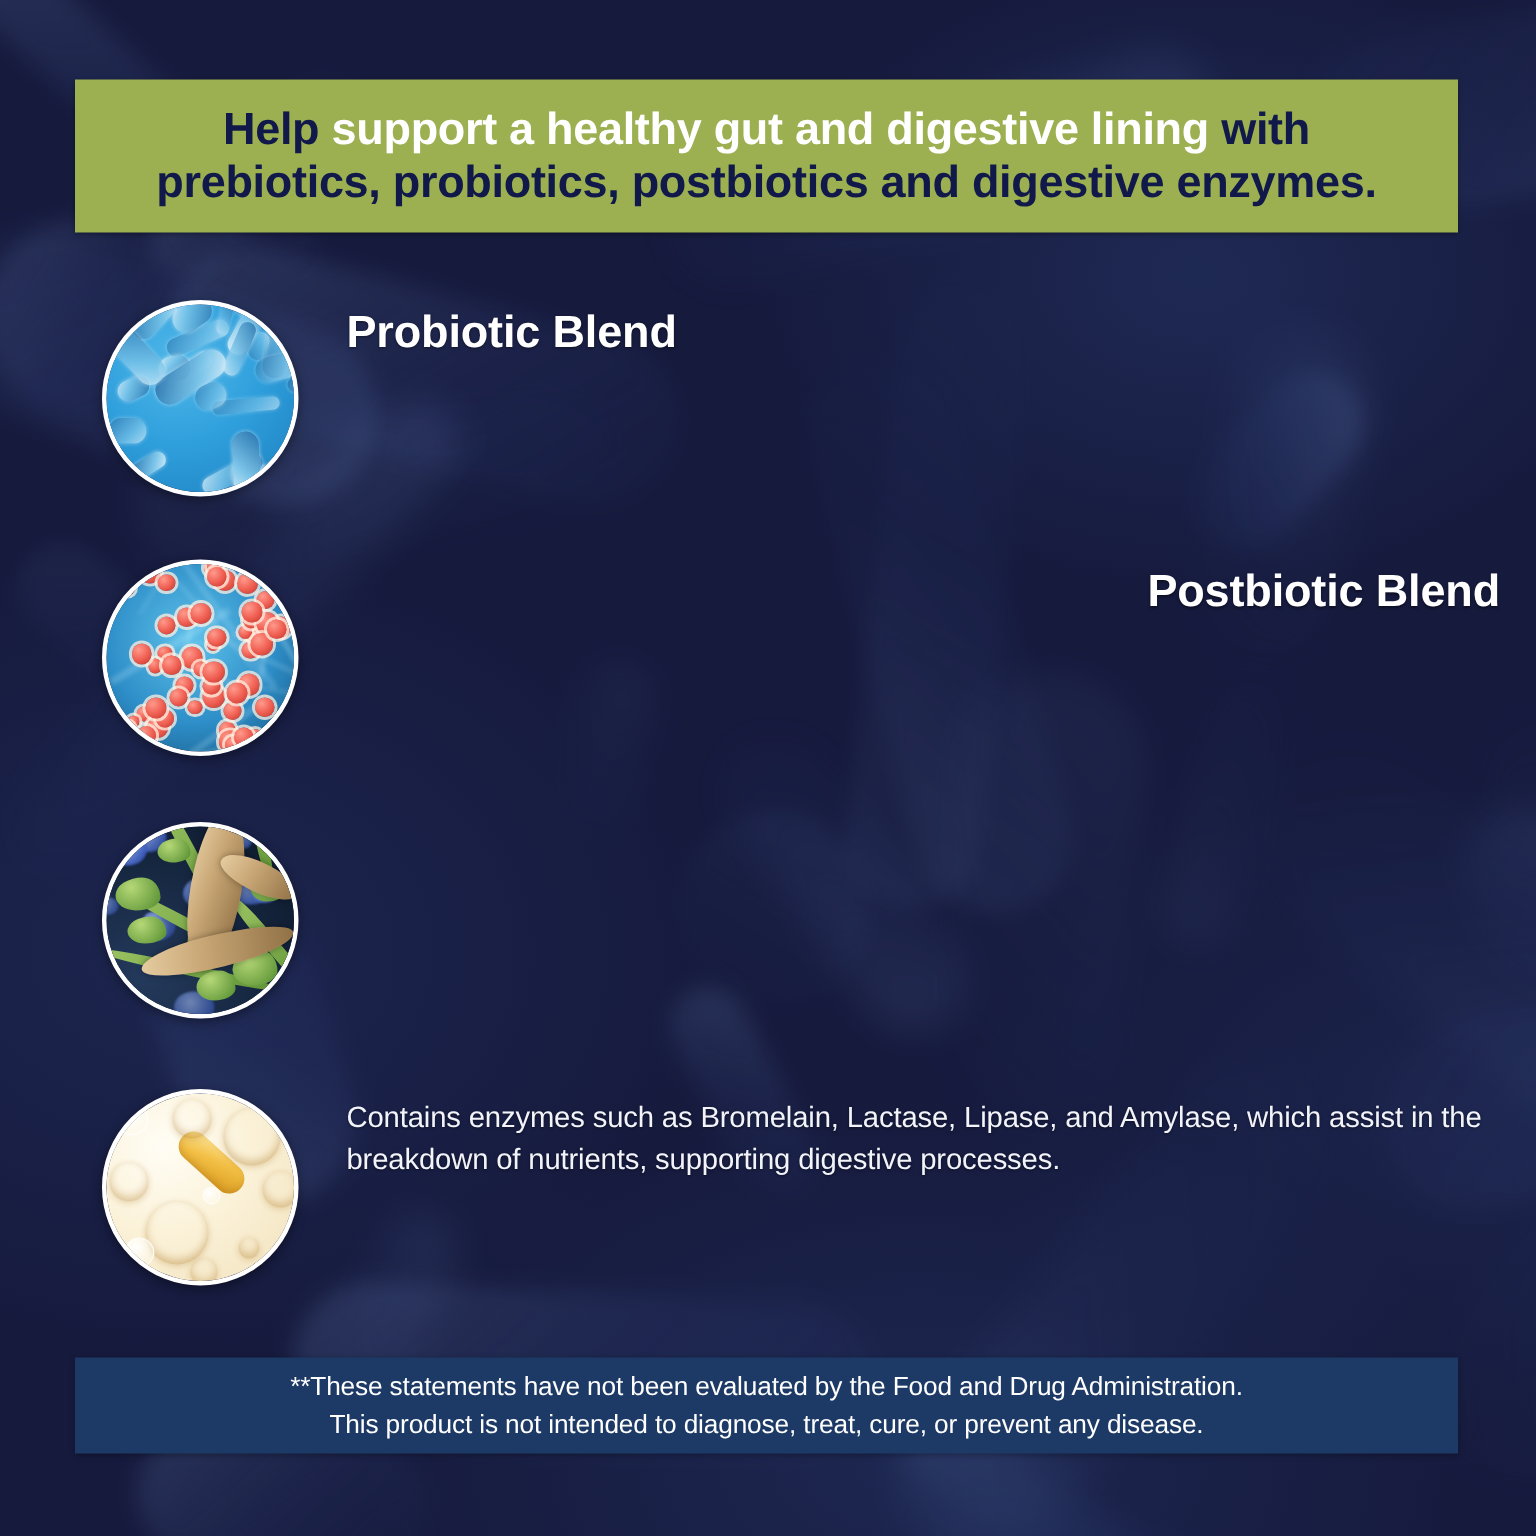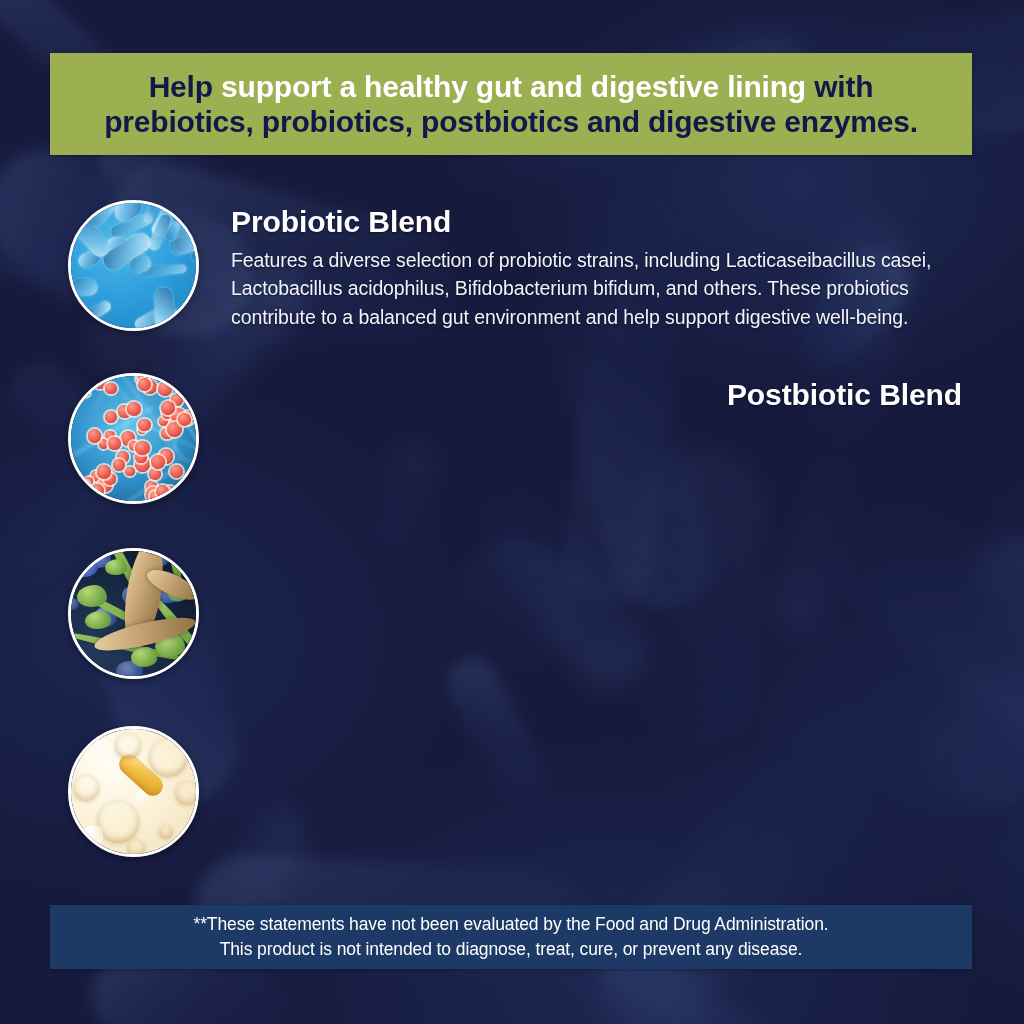--- a/index.html
+++ b/index.html
@@ -93,21 +93,21 @@
     border:3px solid #ffffff;
     overflow:hidden;
     box-shadow:0 2px 7px rgba(0,0,0,0.42);
     flex:0 0 auto;
   }
   .thumb .art { position:absolute; inset:0; }
 
   .benefit-text {
     flex:1 1 auto;
     margin-left:29px;
-    margin-right:62px;
+    margin-right:24px;
     padding-top:5px;
   }
   .benefit-title {
     color:#ffffff;
     font-size:30px;
     font-weight:bold;
     letter-spacing:-0.1px;
     line-height:1.12;
     margin-bottom:7px;
     text-shadow:0 1px 2px rgba(0,0,0,0.45);
@@ -296,21 +296,20 @@
             <div class="b" style="width: 51.5596px; height: 14.1905px; left: 71.838px; top: 3.01445px; border-radius: 7.09525px; transform: rotate(298.501deg); opacity: 0.95;"></div>
             <div class="b" style="width: 19.4541px; height: 11.6908px; left: 92.8765px; top: 22.0616px; border-radius: 5.84542px; transform: rotate(106.906deg); opacity: 0.6;"></div>
             <div class="b" style="width: 32.0313px; height: 10.6998px; left: 104.375px; top: 124.79px; border-radius: 5.34992px; transform: rotate(98.0785deg); opacity: 0.86;"></div>
             <div class="b" style="width: 22.1438px; height: 8.10158px; left: 68.9888px; top: 4.60255px; border-radius: 4.05079px; transform: rotate(284.488deg); opacity: 0.57;"></div>
             <div class="b" style="width: 37.8944px; height: 11.4248px; left: 70.8035px; top: 23.5176px; border-radius: 5.71241px; transform: rotate(293.133deg); opacity: 0.8;"></div>
           </div>
       </div>
     </div>
     <div class="benefit-text">
       <div class="benefit-title">Probiotic Blend</div>
-      <div class="benefit-body">Features a diverse selection of probiotic strains, including Lacticaseibacillus casei, Lactobacillus acidophilus, Bifidobacterium bifidum, and others. These probiotics contribute to a balanced gut environment and help support digestive well-being.</div>
     </div>
   </div>
 
   <div class="benefit-row" id="row-1">
     <div class="thumb-wrap">
       <div class="thumb">
         <div class="art art-postbiotic" id="art-postbiotic">
             <div class="web" style="width: 127.559px; height: 2.31804px; left: 72.9071px; top: 125.088px; transform: rotate(140.4deg); opacity: 0.53;"></div>
             <div class="web" style="width: 87.7799px; height: 4.2359px; left: 28.026px; top: 112.525px; transform: rotate(144.513deg); opacity: 0.48;"></div>
             <div class="web" style="width: 65.0778px; height: 4.55762px; left: 95.9406px; top: 124.136px; transform: rotate(129.111deg); opacity: 0.49;"></div>
@@ -445,20 +444,21 @@
             <div class="drop" style="left: 88px; top: 96px; width: 14px; height: 14px; opacity: 0.92;"></div>
             <div class="bubble" style="left: 6px; top: 6px; width: 22px; height: 22px;"></div>
             <div class="bubble" style="left: 12px; top: 96px; width: 20px; height: 20px;"></div>
             <div class="bubble" style="left: 96px; top: 118px; width: 14px; height: 14px;"></div>
             <div class="bubble" style="left: 112px; top: 8px; width: 16px; height: 16px;"></div>
             <div class="bubble" style="left: 64px; top: 62px; width: 12px; height: 12px;"></div>
           </div>
       </div>
     </div>
     <div class="benefit-text">
+      <div class="benefit-body">Contains enzymes such as Bromelain, Lactase, Lipase, and Amylase, which assist in the breakdown of nutrients, supporting digestive processes.</div>
     </div>
   </div>
 
   <div id="disclaimer-box">
     <div class="disclaimer-line">**These statements have not been evaluated by the Food and Drug Administration.</div>
     <div class="disclaimer-line">This product is not intended to diagnose, treat, cure, or prevent any disease.</div>
   </div>
 
 </div>
 

